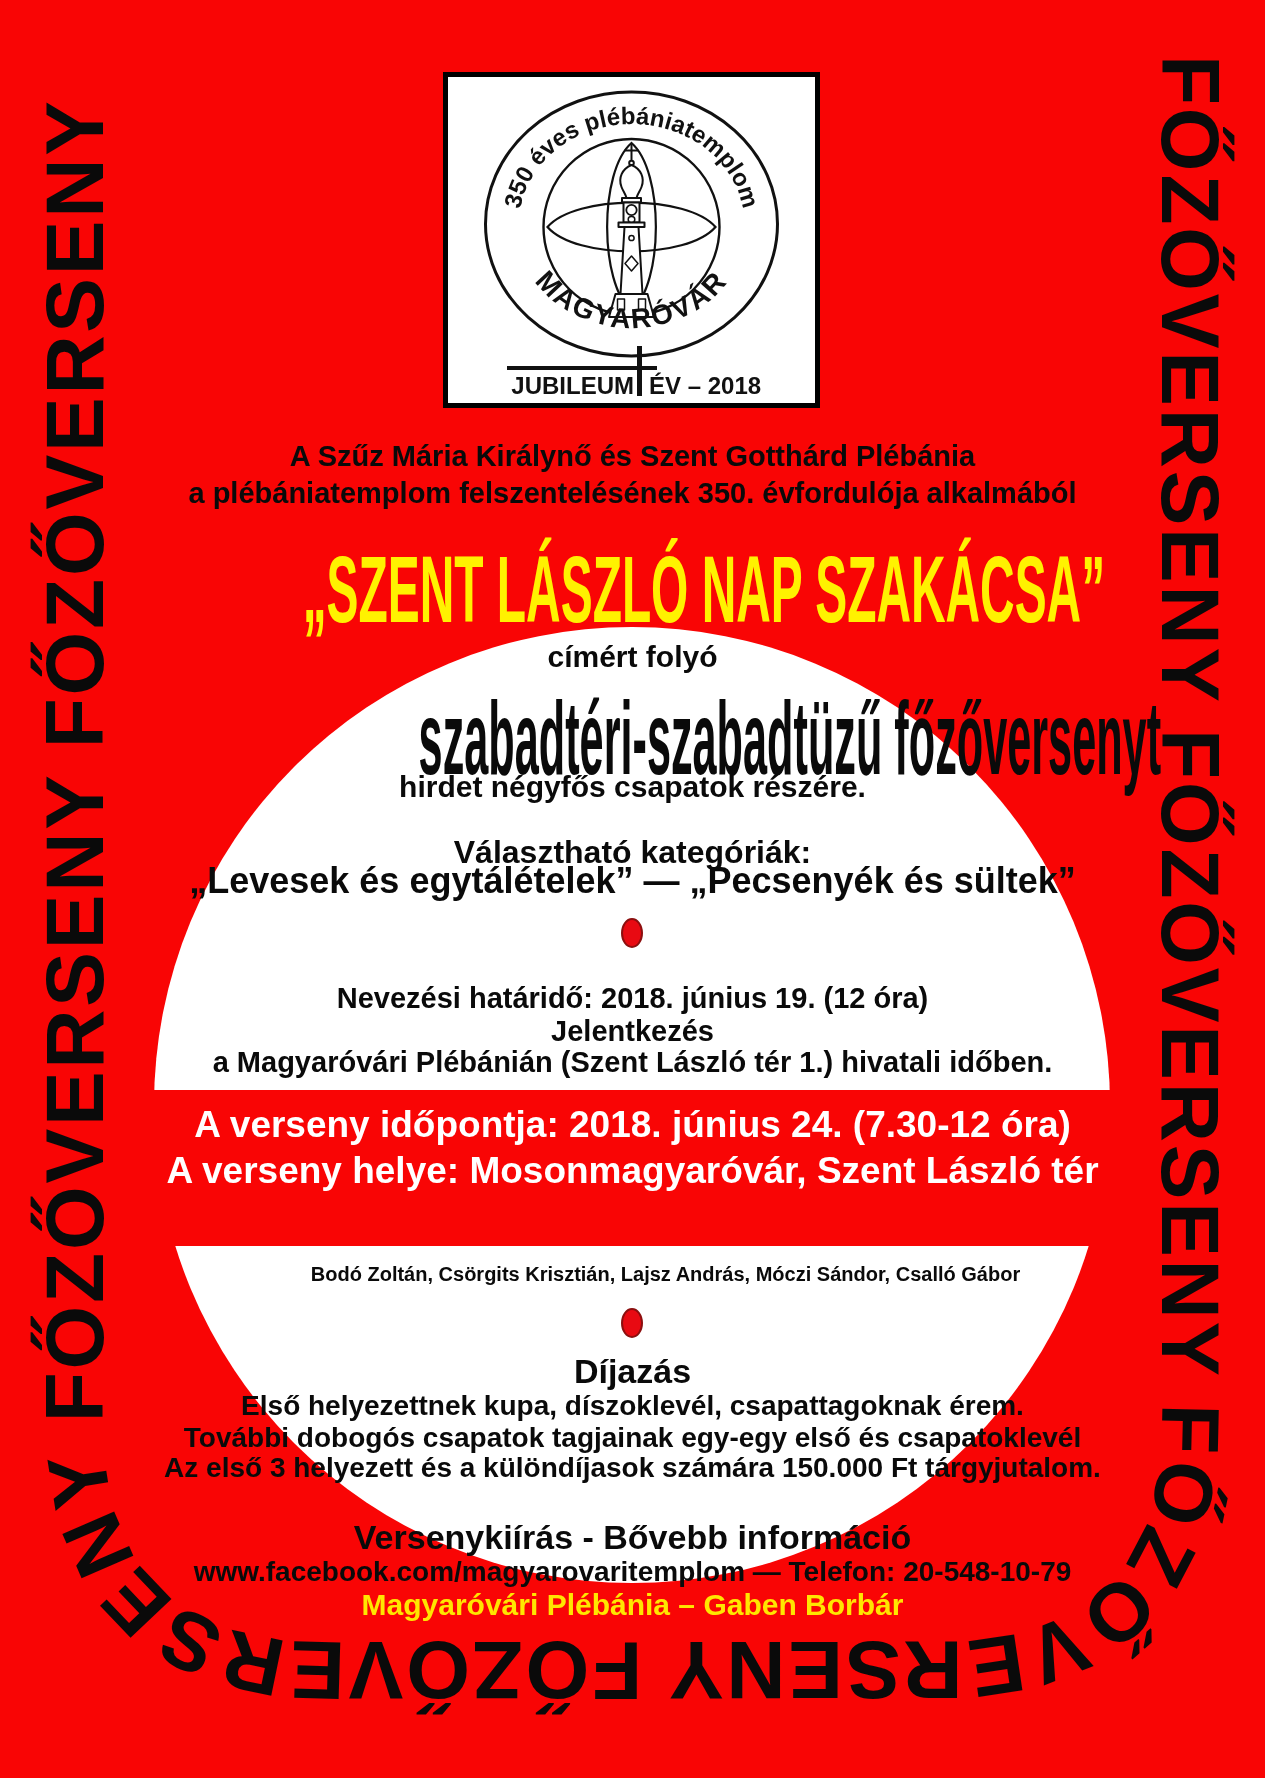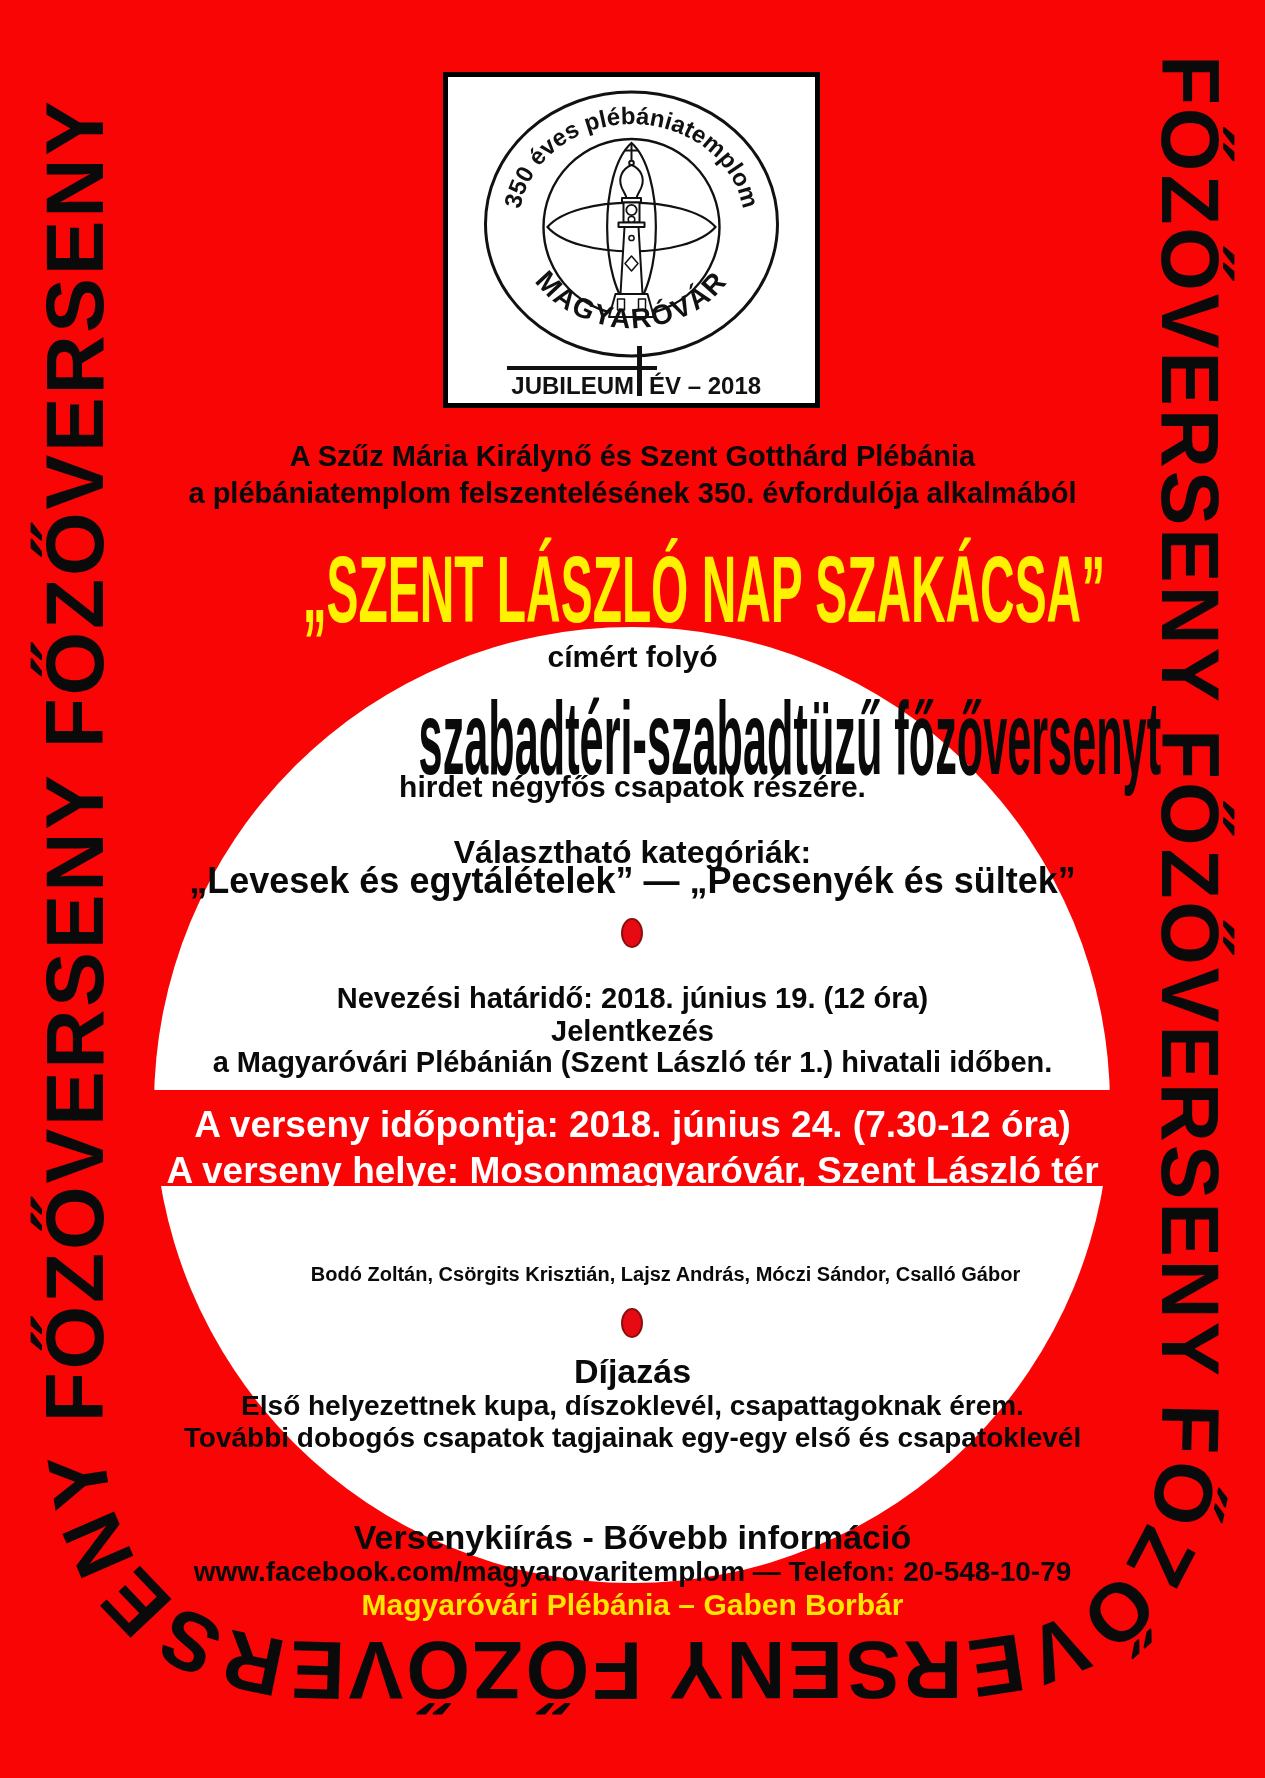--- a/index.html
+++ b/index.html
@@ -2,21 +2,21 @@
 <html><head>
 <meta charset="utf-8">
 <style>
   html,body{margin:0;padding:0;background:#444;}
   .poster{
     position:relative;width:1265px;height:1778px;overflow:hidden;
     background:#f90505;font-family:"Liberation Sans",sans-serif;color:#0a0a0a;
   }
   .abs{position:absolute;left:0;width:100%;text-align:center;font-weight:700;line-height:1.16;}
   .circle{position:absolute;left:154px;top:627px;width:956px;height:956px;border-radius:50%;background:#ffffff;}
-  .band{position:absolute;left:0;top:1090px;width:100%;height:96px;background:#f90505;}
+  .band{position:absolute;left:0;top:1090px;width:100%;height:156px;background:#f90505;}
   .band .bl{position:absolute;left:0;width:100%;text-align:center;color:#ffffff;font-weight:700;font-size:37px;white-space:nowrap;}
   .cond{display:inline-block;transform-origin:50% 50%;font-weight:700;line-height:1;white-space:nowrap;}
   .title-line{top:548px;height:96px;}
   .title-line .cond{font-size:84px;color:#fff200;transform:scale(0.57,1.12);}
   .event-line{top:692px;height:100px;}
   .event-line .cond{font-size:92px;color:#0a0a0a;transform:scale(0.47,1.12);}
   .dot{position:absolute;width:22px;height:30px;border-radius:50%;background:#e80a12;border:2px solid #8c0f0f;box-sizing:border-box;}
   .frame-svg{position:absolute;left:0;top:0;pointer-events:none;}
   .frame-svg text{font-family:"Liberation Sans",sans-serif;font-weight:700;letter-spacing:2.5px;fill:#0a0a0a;}
   .logo-box{position:absolute;left:443px;top:72px;width:377px;height:336px;background:#ffffff;}
@@ -112,20 +112,21 @@
     <div class="bl" style="top:60px;">A verseny helye: Mosonmagyaróvár, Szent László tér</div>
   </div>
 
   <div class="abs fs27 nowrap" style="top:1263px;">Bodó Zoltán, Csörgits Krisztián, Lajsz András, Móczi Sándor, Csalló Gábor</div>
 
   <div class="dot" style="left:621px;top:1308px;"></div>
 
   <div class="abs fs34" style="top:1352px;">Díjazás</div>
   <div class="abs fs28 nowrap" style="top:1390px;">Első helyezettnek kupa, díszoklevél, csapattagoknak érem.</div>
   <div class="abs fs28 nowrap" style="top:1422px;">További dobogós csapatok tagjainak egy-egy első és csapatoklevél</div>
+  <div class="abs fs28 nowrap" style="top:1452px;">Az első 3 helyezett és a különdíjasok számára 150.000 Ft tárgyjutalom.</div>
 
   <div class="abs fs34" style="top:1518px;">Versenykiírás - Bővebb információ</div>
   <div class="abs fs28 nowrap" style="top:1556px;">www.facebook.com/magyarovaritemplom — Telefon: 20-548-10-79</div>
   <div class="abs fs30 yellow nowrap" style="top:1588px;">Magyaróvári Plébánia – Gaben Borbár</div>
 
   <svg class="frame-svg" width="1265" height="1778" viewBox="0 0 1265 1778">
     <defs>
       <path id="frameP" d="M 1162 55 L 1162 1420 Q 1162 1642 935 1642 L 330 1642 Q 103 1642 103 1420 L 103 55" fill="none"></path>
     </defs>
     <text font-size="82" textLength="4020" lengthAdjust="spacing">

